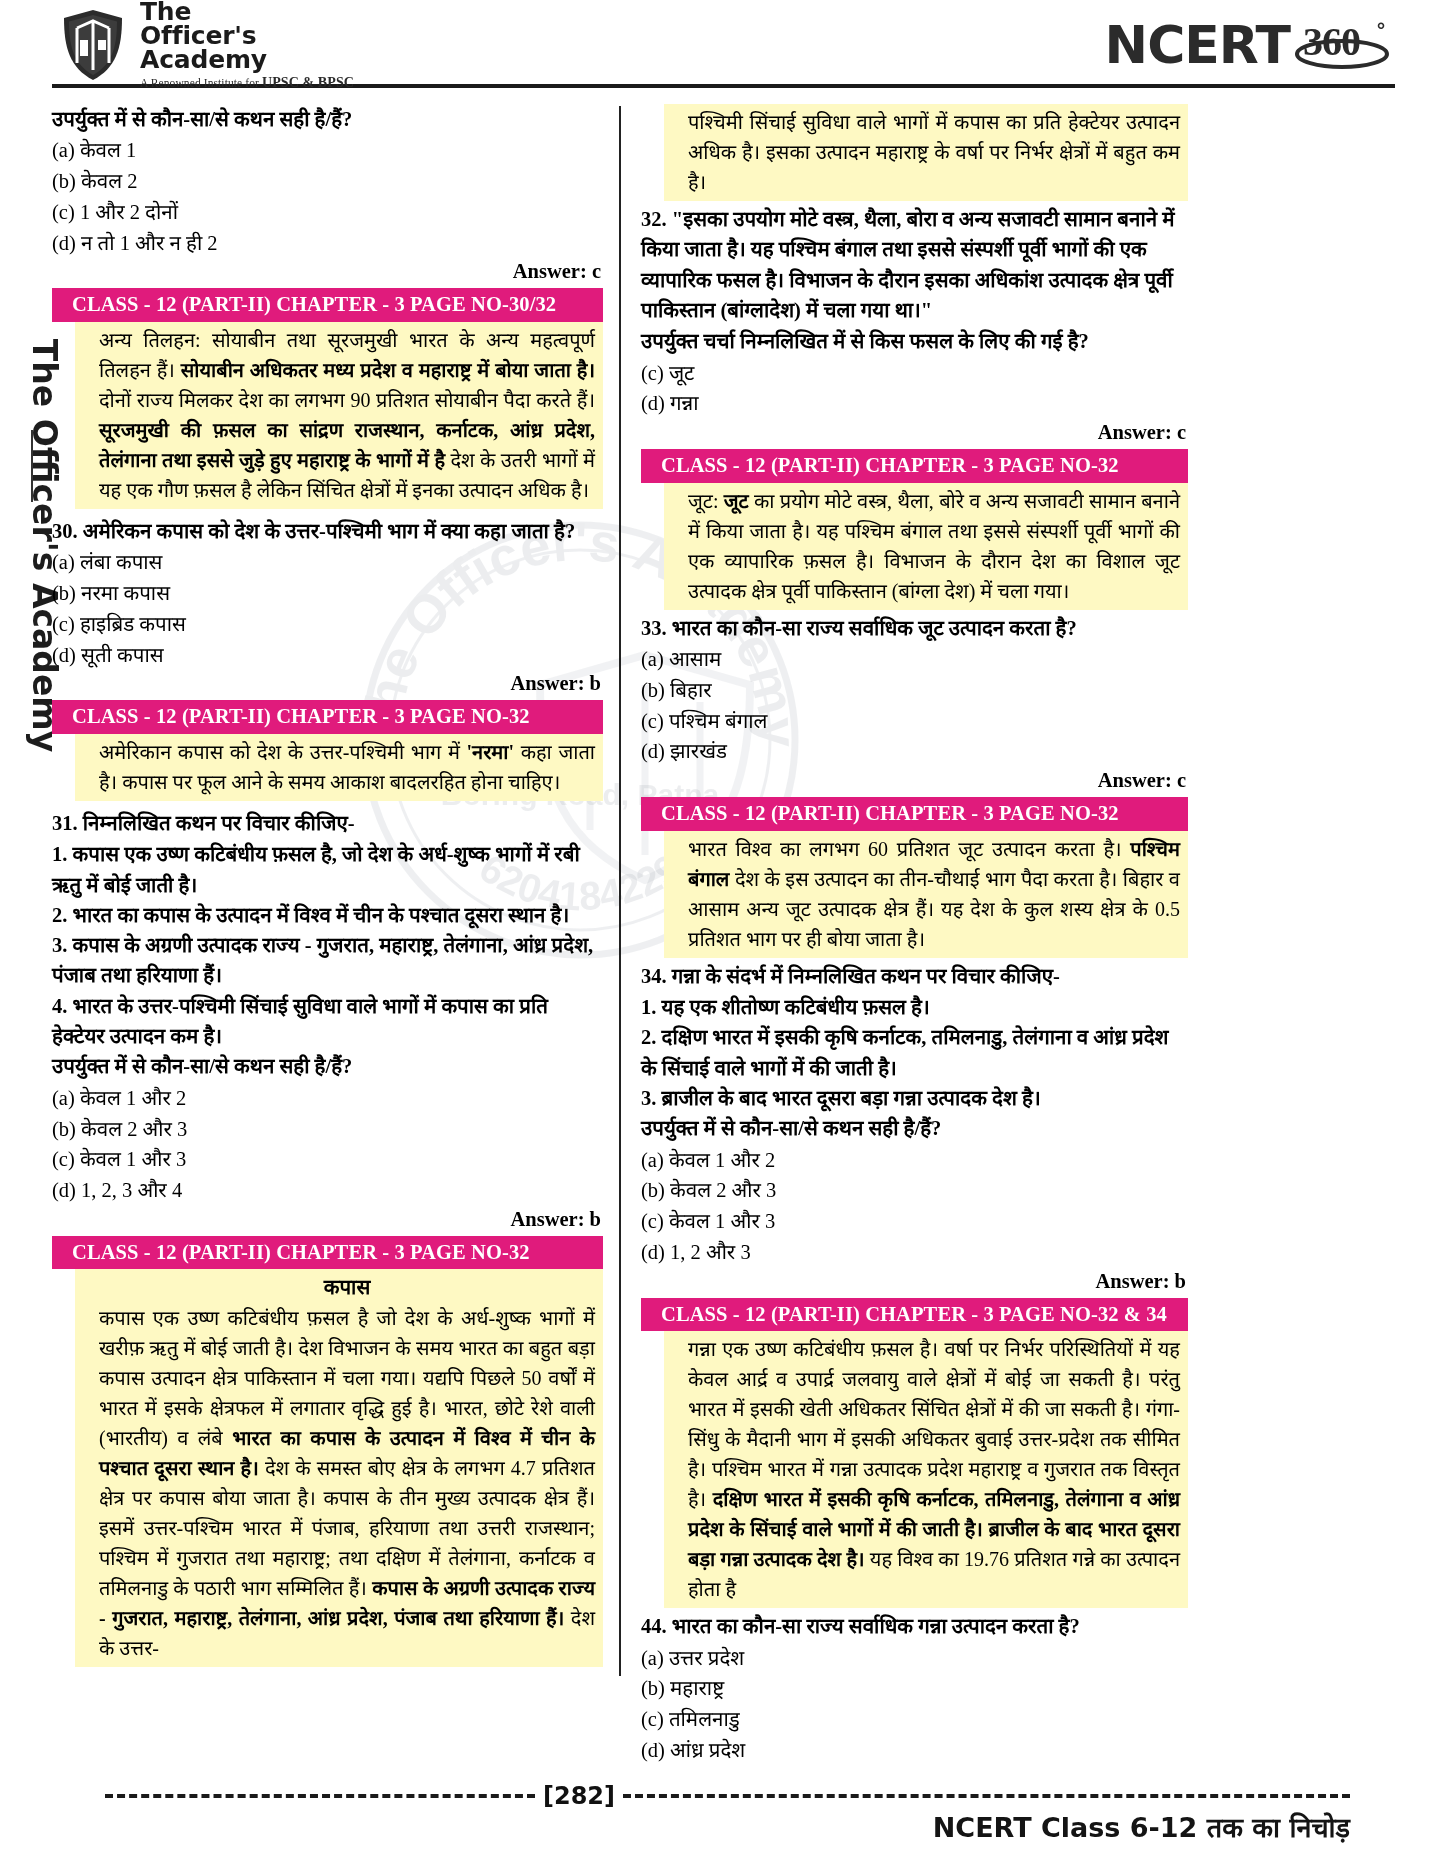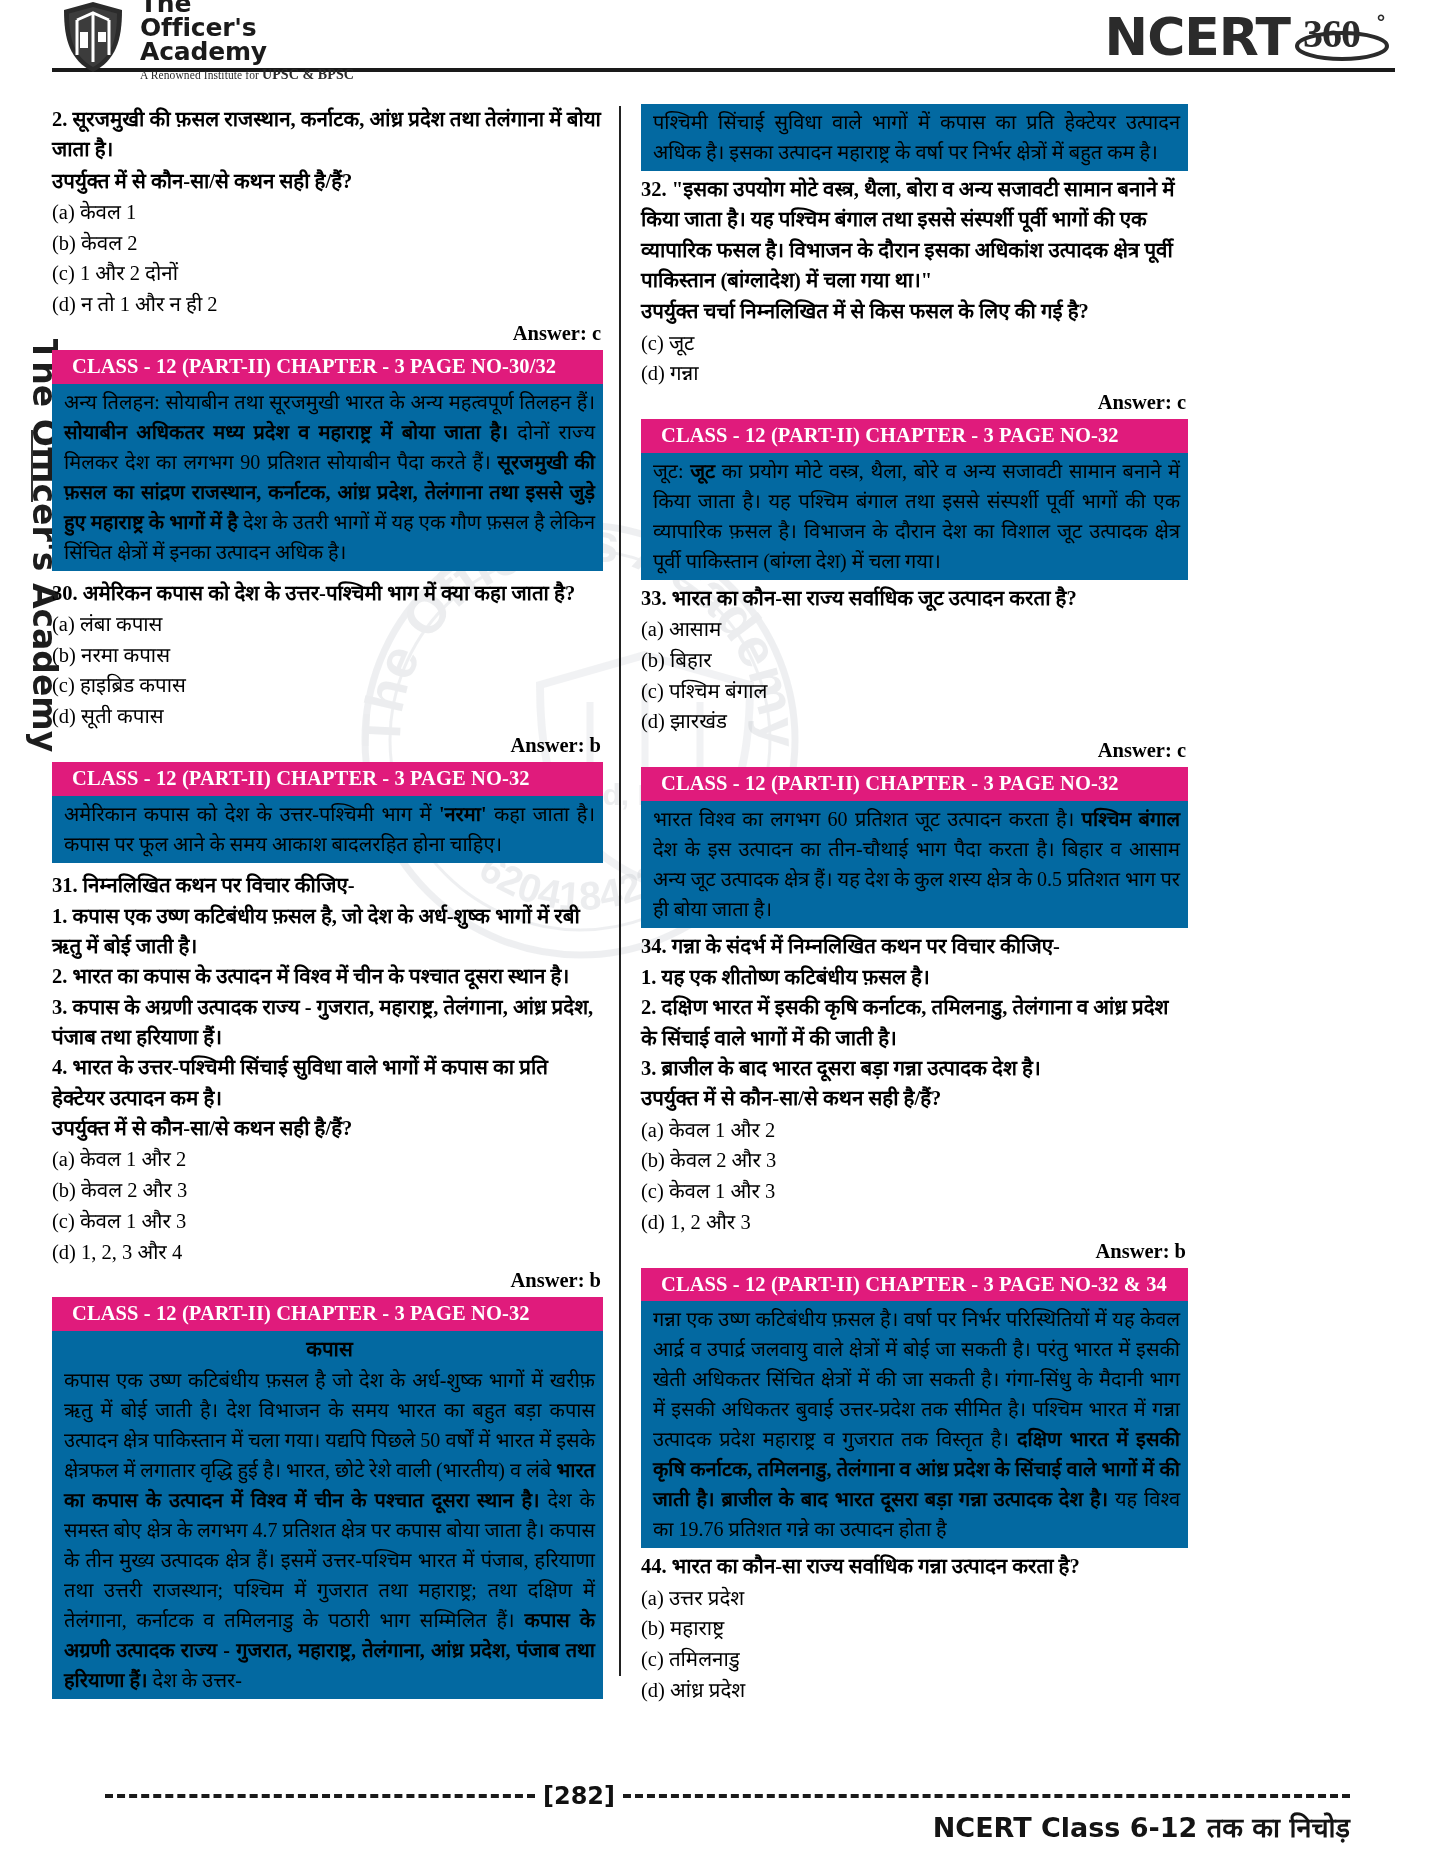--- a/index.html
+++ b/index.html
@@ -7,21 +7,21 @@
     width:1445px;height:1870px;
     background:#ffffff;
     font-family:"Liberation Serif","DejaVu Serif",serif;
     position:relative;overflow:hidden;
     -webkit-font-smoothing:antialiased;
   }
   .page{position:relative;width:1445px;height:1870px;box-sizing:border-box;}
 
   
   .header{
-    position:relative;height:68px;
+    position:relative;height:84px;
     display:flex;align-items:center;justify-content:space-between;
     padding:6px 55px 0 60px;box-sizing:border-box;
   }
   .brand{display:flex;align-items:center;gap:14px;}
   .crest{width:66px;height:74px;flex:none;}
   .brandtext{display:flex;flex-direction:column;line-height:0.96;}
   .brandtext .b1,.brandtext .b2,.brandtext .b3{
     font-family:"DejaVu Sans","Liberation Sans",sans-serif;
     font-weight:bold;font-size:25px;color:#1b1b1b;letter-spacing:-0.2px;
   }
@@ -90,23 +90,23 @@
   .ans{font-size:20.5px;font-weight:bold;text-align:right;margin:2px 2px 2px 0;}
 
   
   .banner{
     background:#E01B7C;color:#ffffff;
     font-family:"Liberation Serif","DejaVu Serif",serif;
     font-weight:bold;font-size:20.5px;letter-spacing:0.1px;
     padding:4px 8px 5px 20px;margin:5px 0 0 0;line-height:1.2;
   }
   .pink{
-    background:#0369a1;
-    padding:3px 8px 4px 12px;
-    font-size:20px;line-height:1.5;text-align:justify;
+    background:#fef9c3;
+    padding:3px 8px 4px 24px;
+    font-size:20px;line-height:1.5;text-align:justify;margin-left:23px;
   }
   .pink b{font-weight:bold;}
   .pink .center{text-align:center;font-weight:bold;font-size:20.5px;}
   .gap{height:7px;}
   .gap-s{height:3px;}
 
   
   .footer{position:absolute;left:0;bottom:0;width:1445px;height:110px;}
   .dashrow{
     position:absolute;left:105px;top:22px;width:1245px;
@@ -182,21 +182,20 @@
   <div class="wm2">
     <svg viewBox="0 0 250 250">
       <path d="M125 15 L230 45 C230 150 205 205 125 240 C45 205 20 150 20 45 Z" fill="none" stroke="#9aa3ad" stroke-width="8"></path>
       <path d="M125 45 L125 215 M70 62 L70 190 M180 62 L180 190" stroke="#9aa3ad" stroke-width="7" fill="none"></path>
     </svg>
   </div>
 
   <div class="cols">
 
     <div class="col colL">
-      <div class="q">2. सूरजमुखी की फ़सल राजस्थान, कर्नाटक, आंध्र प्रदेश तथा तेलंगाना में बोया जाता है।</div>
       <div class="q">उपर्युक्त में से कौन-सा/से कथन सही है/हैं?</div>
       <div class="opts">
         <div class="oa">(a) केवल 1</div>
         <div class="ob">(b) केवल 2</div>
       </div>
       <div class="opts">
         <div class="oa">(c) 1 और 2 दोनों</div>
         <div class="ob">(d) न तो 1 और न ही 2</div>
       </div>
       <div class="ans">Answer: c</div>

